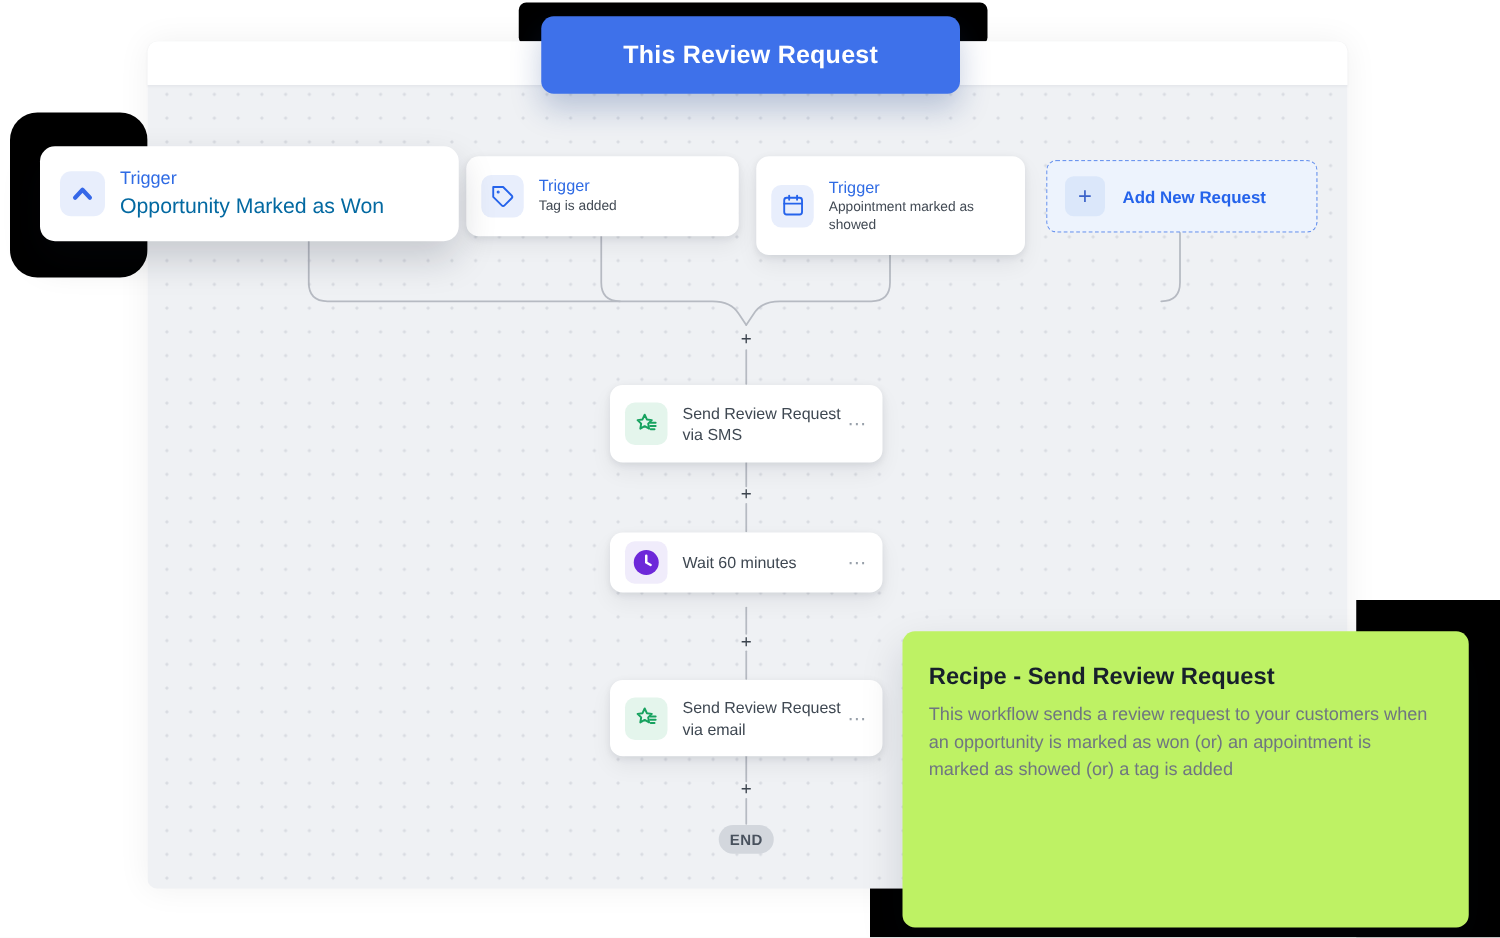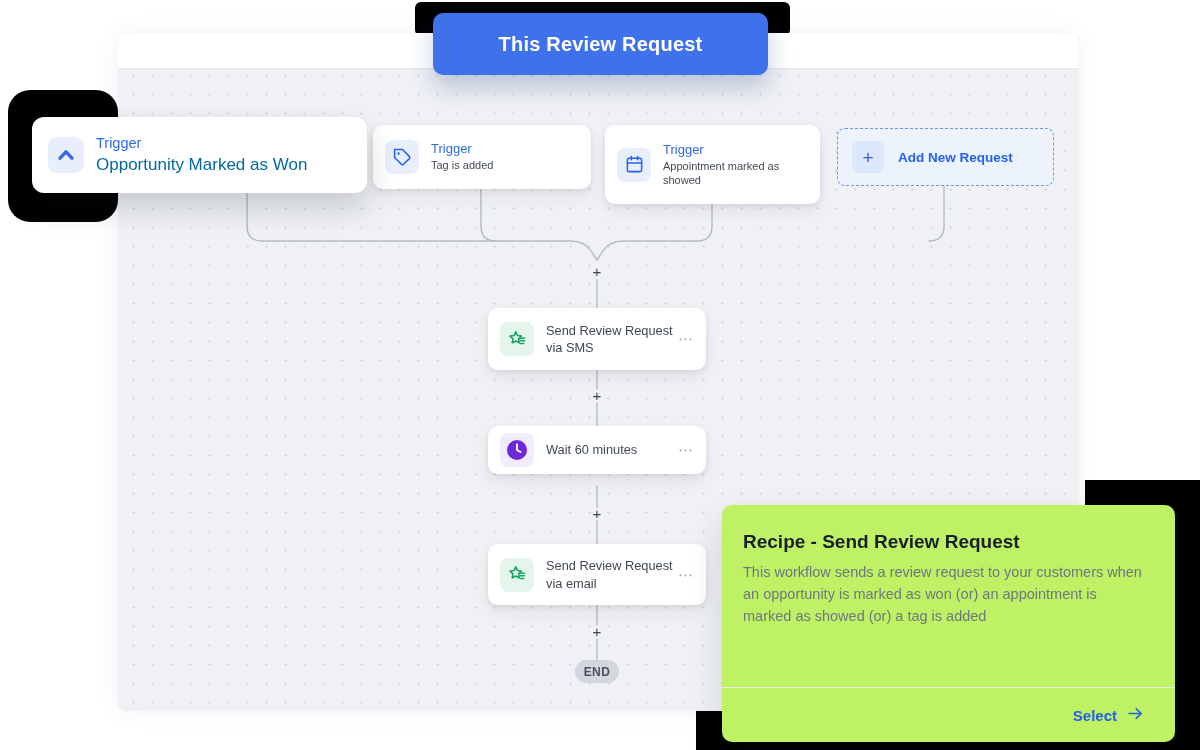--- a/index.html
+++ b/index.html
@@ -290,26 +290,15 @@
     <div class="menu-dots">⋯</div>
   </div>
 
   <div class="end-pill">END</div>
 
   <div class="recipe-card">
     <div class="recipe-body">
       <div class="recipe-title">Recipe - Send Review Request</div>
       <div class="recipe-desc">This workflow sends a review request to your customers when an opportunity is marked as won (or) an appointment is marked as showed (or) a tag is added</div>
     </div>
-    <div class="recipe-footer">
-      <div class="select-link">
-        <span>Select</span>
-        <span>
-          <svg width="19" height="19" viewBox="0 0 24 24" fill="none" stroke="#2461e9" stroke-width="2.2" stroke-linecap="round" stroke-linejoin="round">
-            <line x1="4" y1="12" x2="19" y2="12"></line>
-            <polyline points="13,6 19,12 13,18"></polyline>
-          </svg>
-        </span>
-      </div>
-    </div>
   </div>
 
 </div>
 
 </body></html>

